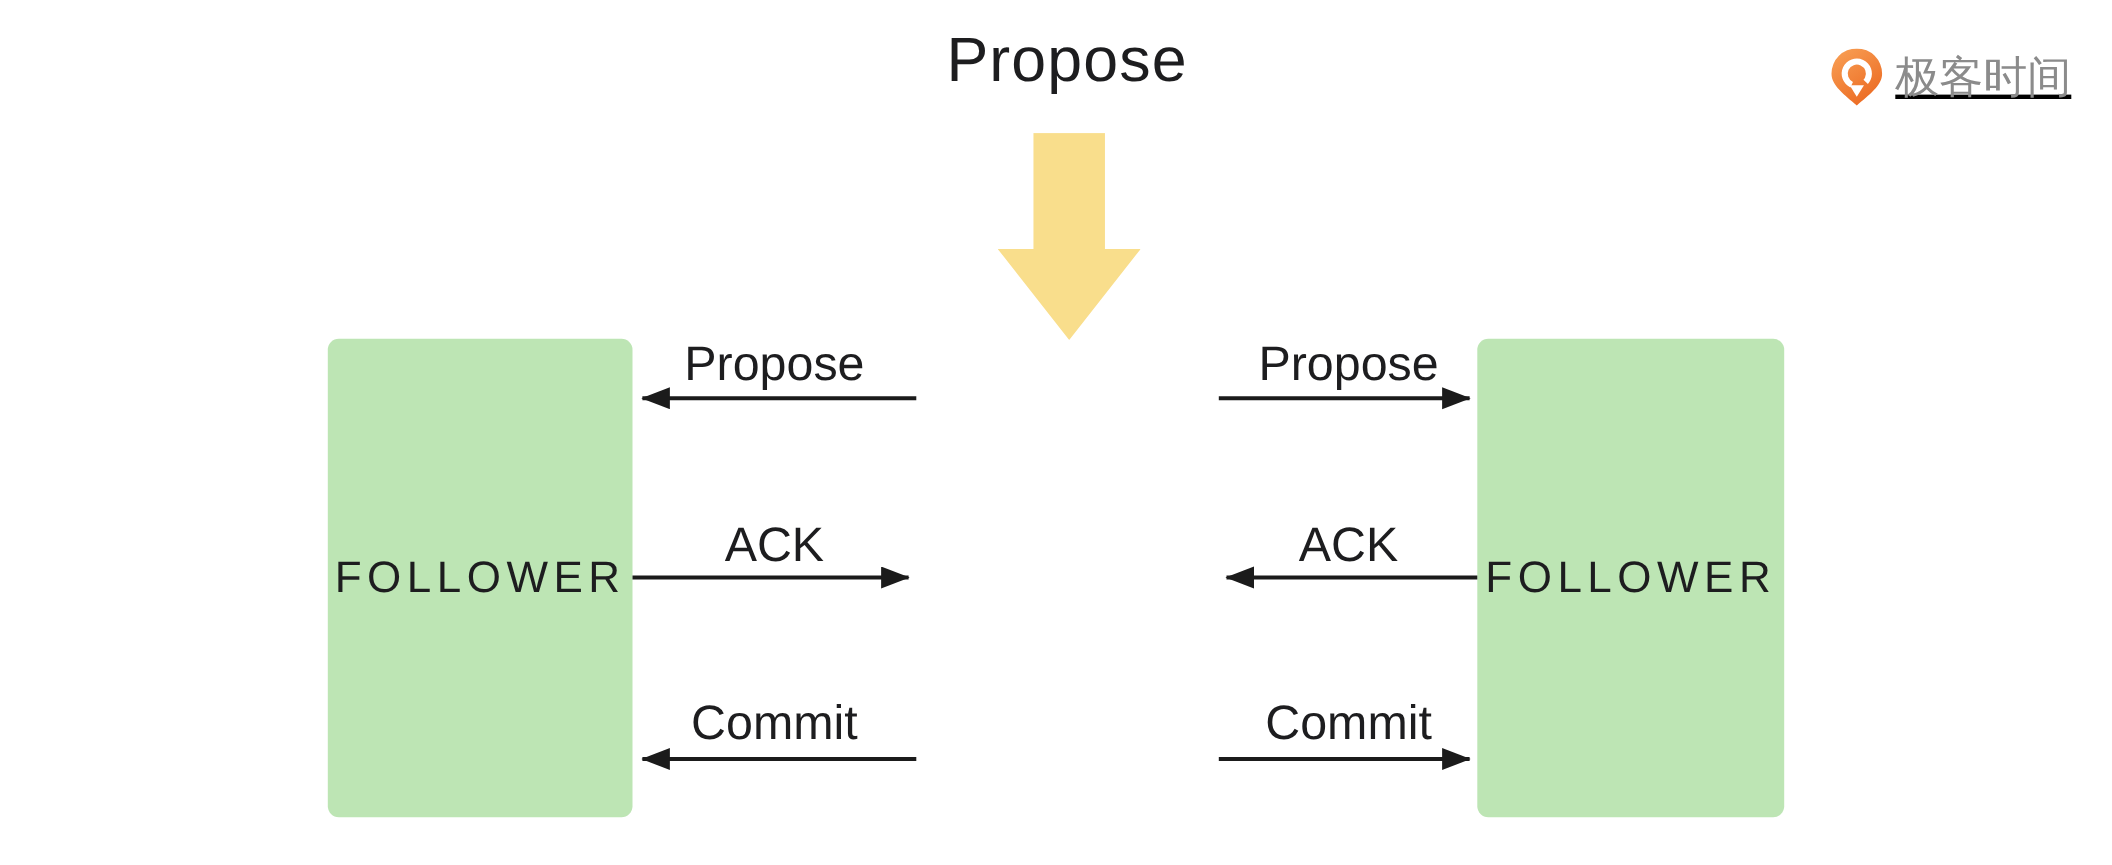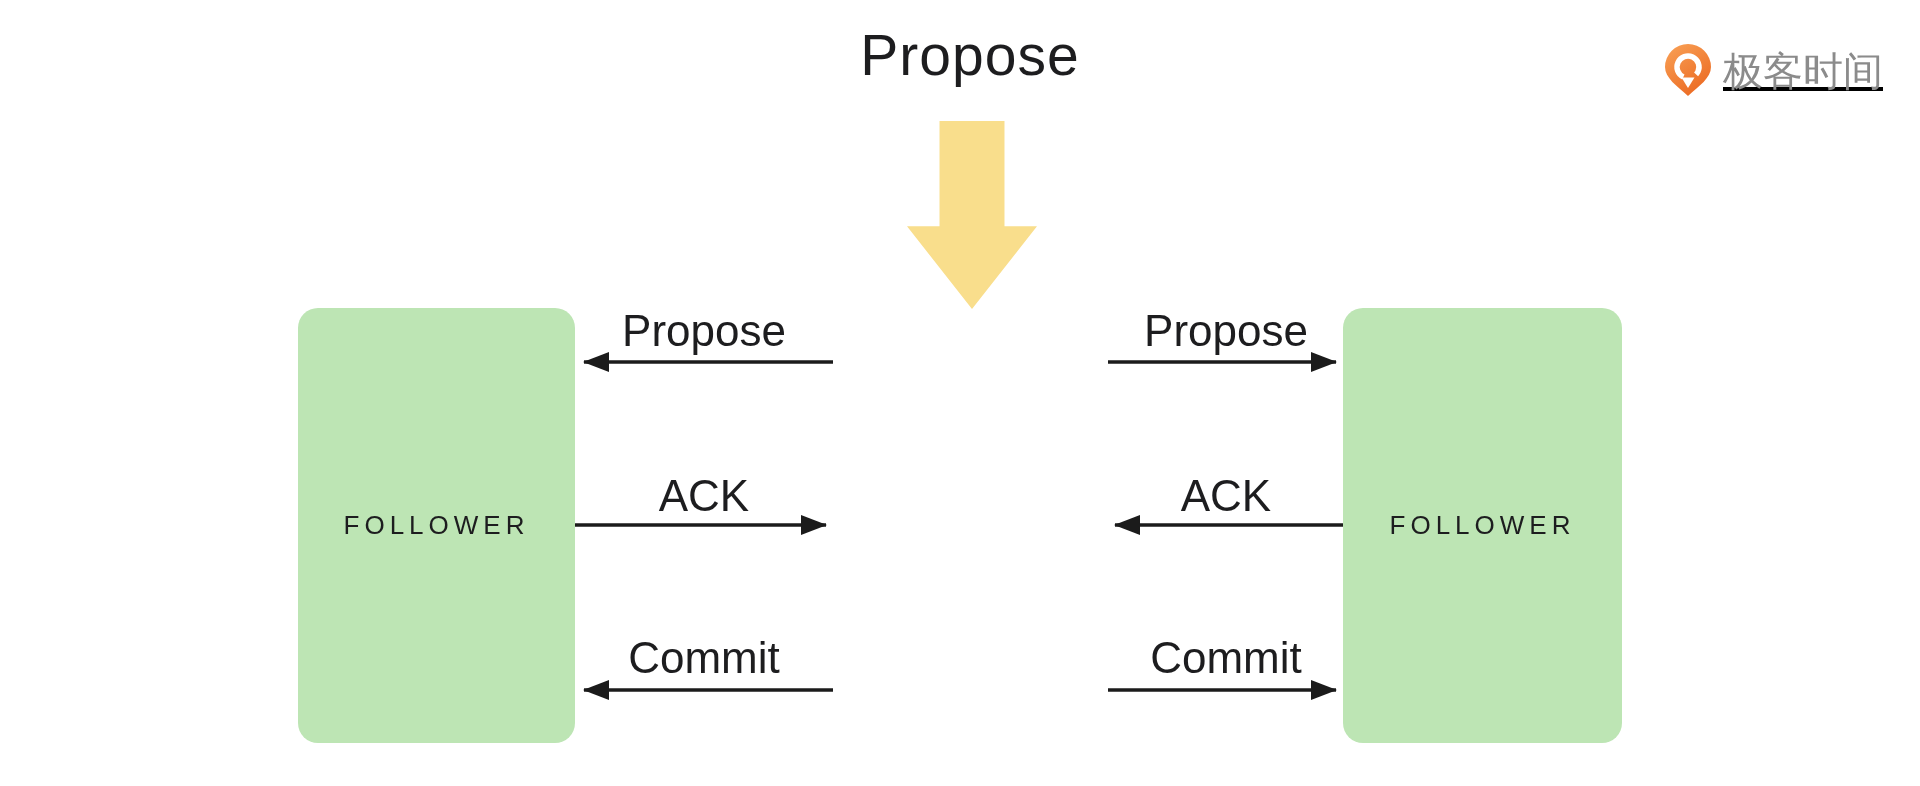--- a/index.html
+++ b/index.html
@@ -10,23 +10,23 @@
   .title{
     position:absolute;left:770px;top:22px;width:400px;text-align:center;
     font-size:57px;font-weight:500;color:var(--text);letter-spacing:1px;
   }
   .request-arrow{
     position:absolute;left:907px;top:121px;width:130px;height:188px;
     background:var(--request-arrow);
     clip-path:polygon(25% 0,75% 0,75% 56%,100% 56%,50% 100%,0 56%,25% 56%);
   }
   .node{
-    position:absolute;top:308px;height:435px;border-radius:20px;
+    position:absolute;top:308px;height:435px;border-radius:10px;
     display:flex;align-items:center;justify-content:center;
-    font-size:26px;color:var(--text);letter-spacing:5px;font-weight:500;
+    font-size:40px;color:var(--text);letter-spacing:5px;font-weight:500;
   }
   .follower{background:var(--follower-bg);}
   .leader{background:var(--leader-bg);}
   #follower-left{left:298px;width:277px;}
   #leader{left:833px;width:275px;}
   #follower-right{left:1343px;width:279px;}
   .msg-label{
     position:absolute;height:44px;line-height:44px;width:260px;text-align:center;
     font-size:44px;color:var(--text);font-weight:500;
   }

